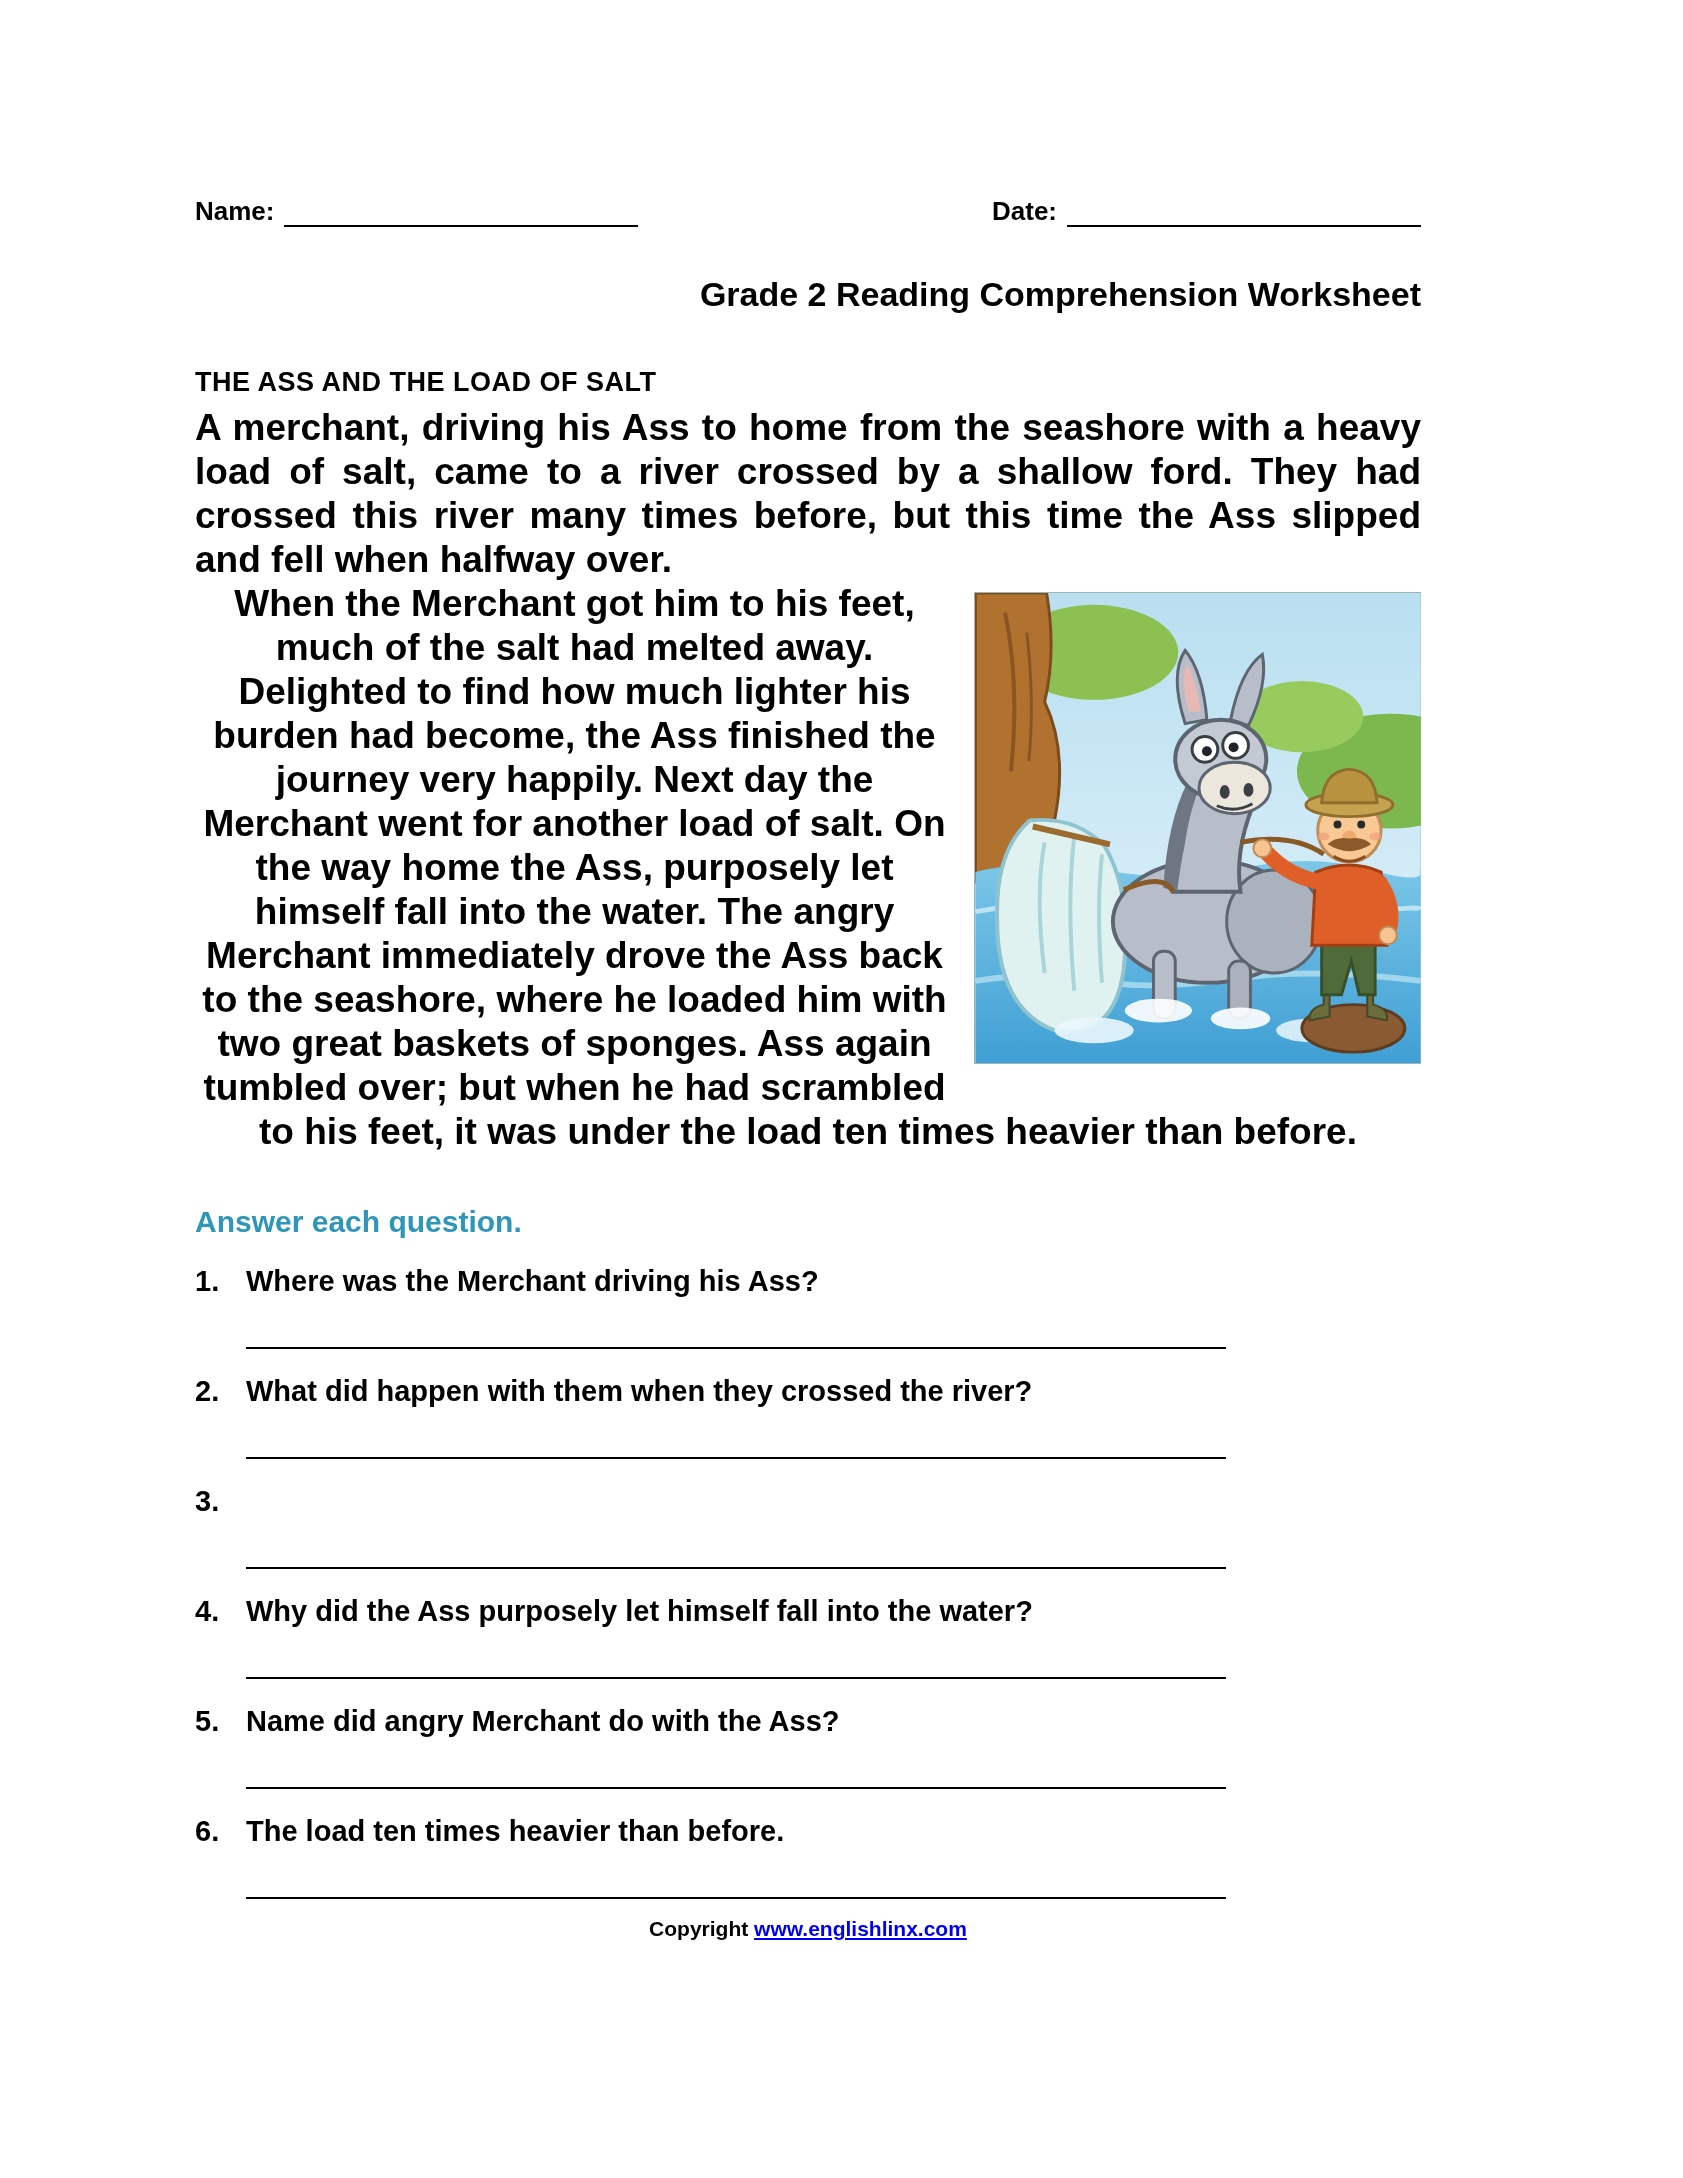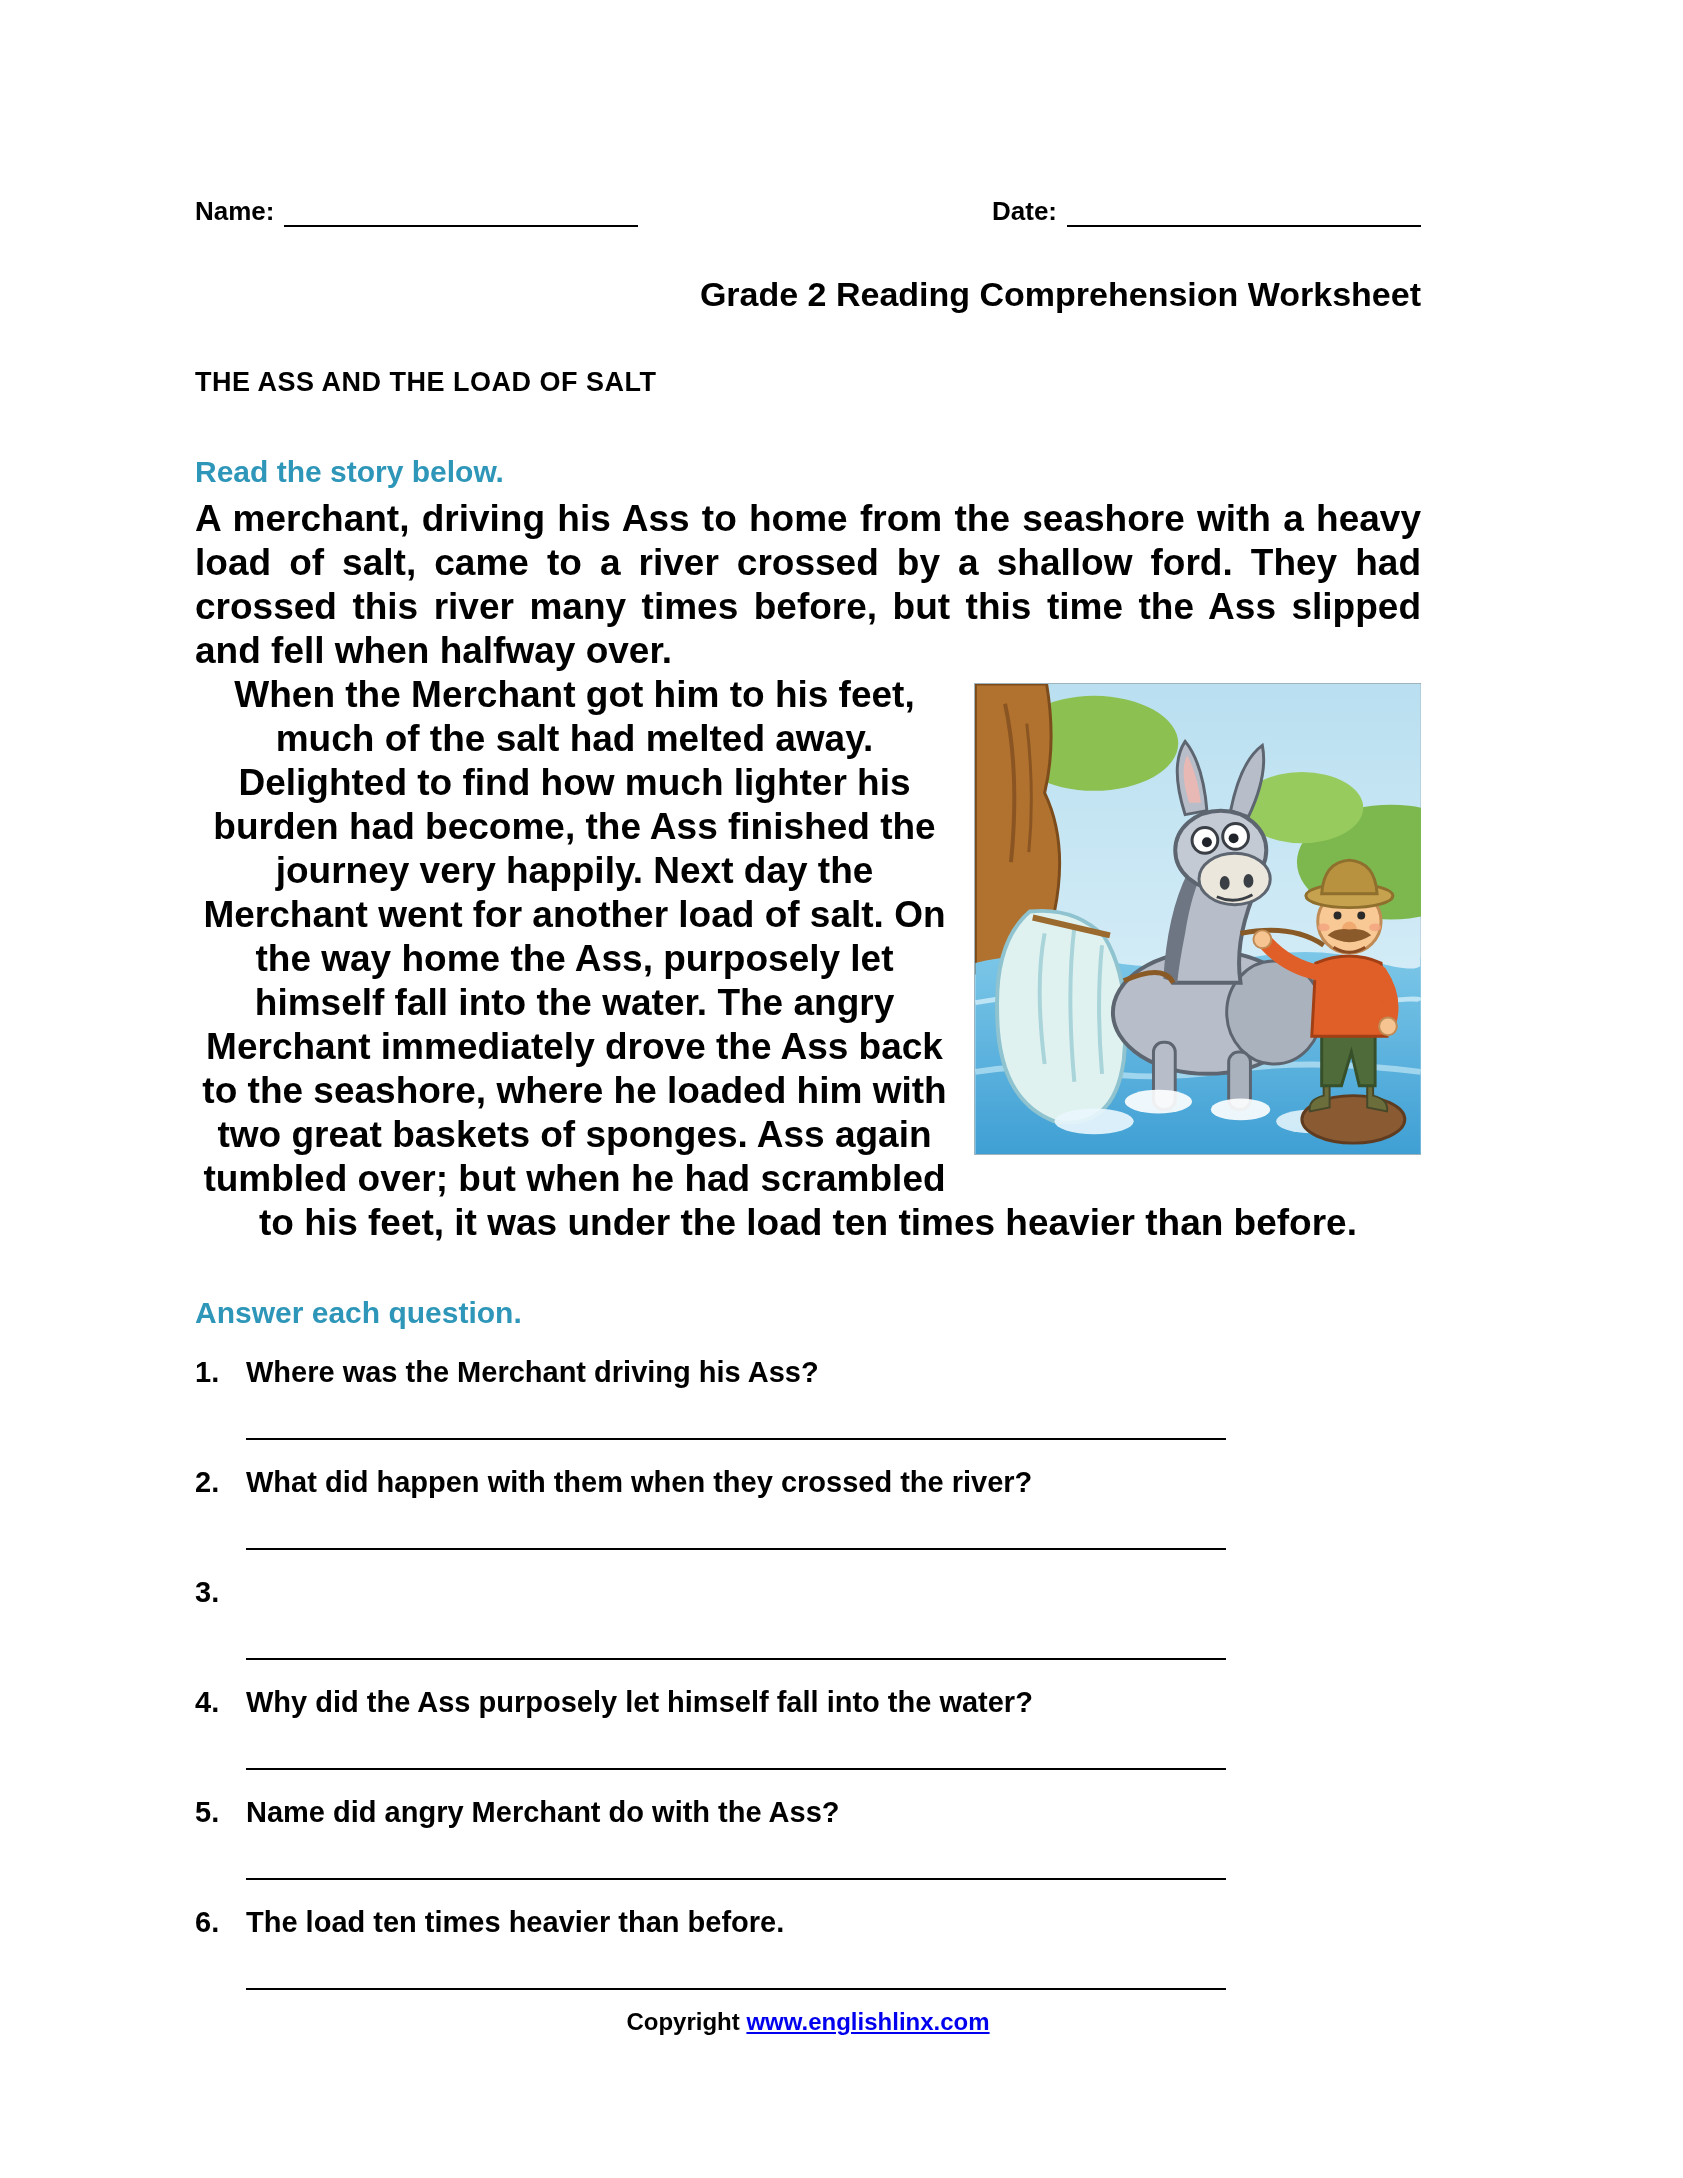--- a/index.html
+++ b/index.html
@@ -72,21 +72,21 @@
     margin-left: 51px;
     width: 980px;
     height: 0;
     border-bottom: 2px solid #000;
     margin-top: 46px;
     margin-bottom: 18px;
   }
 
   .footer {
     text-align: center;
-    font-size: 24px;
+    font-size: 21px;
     margin-top: 0;
     width: 1226px;
   }
   .footer a, .footer .link {
     color: #0000ee;
     text-decoration: underline;
     cursor: pointer;
   }
 </style>
 </head>
@@ -102,21 +102,20 @@
       </div>
       <div class="field">
         <span class="field-label">Date:</span>
         <span class="write-line"></span>
       </div>
     </div>
 
     <div class="doc-title">Grade 2 Reading Comprehension Worksheet</div>
     <div class="doc-subtitle">THE ASS AND THE LOAD OF SALT</div>
 
-    <div class="teal-heading">Read the story below.</div>
 
     <div class="story">
       <p class="story-part1">A merchant, driving his Ass to home from the seashore with a heavy load of salt, came to a river crossed by a shallow ford. They had crossed this river many times before, but this time the Ass slipped and fell when halfway over.</p>
       <p class="story-part2">
         <span class="illustration-float">
           <svg viewBox="0 0 450 475" xmlns="http://www.w3.org/2000/svg">
             <defs>
               <linearGradient id="sky" x1="0" y1="0" x2="0" y2="1">
                 <stop offset="0" stop-color="#b9dff0"></stop>
                 <stop offset="1" stop-color="#e3f4fb"></stop>

